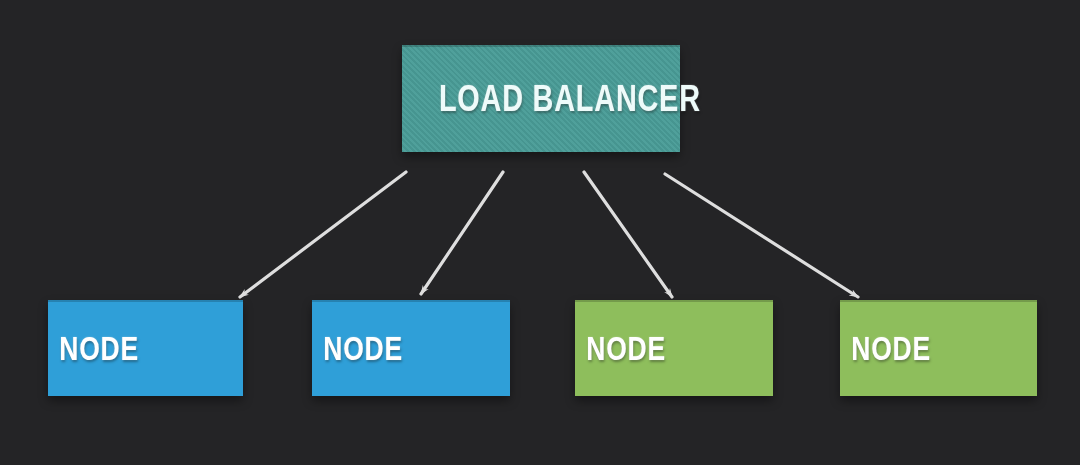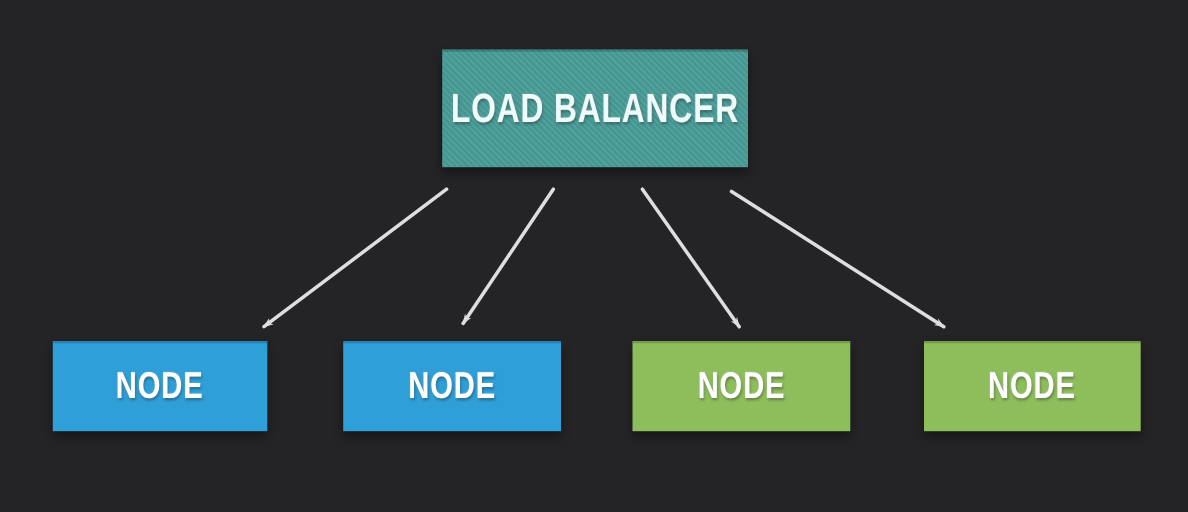--- a/index.html
+++ b/index.html
@@ -12,21 +12,21 @@
     position: relative;
     width: 1080px;
     height: 465px;
     background: #242426;
     overflow: hidden;
   }
   .box {
     position: absolute;
     display: flex;
     align-items: center;
-    justify-content: center;
+    justify-content: flex-start;
     box-shadow: 0 5px 9px rgba(0,0,0,0.38), inset 0 2px 0 rgba(0,0,0,0.18);
   }
   .box .label {
     color: #ffffff;
     font-weight: bold;
     white-space: nowrap;
     letter-spacing: 1px;
     transform: scaleX(0.78);
     text-shadow: 1px 2px 3px rgba(0,0,0,0.35), 0 0 2px rgba(255,255,255,0.45);
   }
@@ -39,22 +39,22 @@
     background-image: repeating-linear-gradient(
       45deg,
       rgba(0,0,0,0.05) 0px,
       rgba(0,0,0,0.05) 2px,
       rgba(255,255,255,0.03) 2px,
       rgba(255,255,255,0.03) 4px
     );
   }
   .lb-box .label { font-size: 37px; }
   .node-box {
-    top: 310px;
-    height: 82px;
+    top: 300px;
+    height: 96px;
   }
   .node-box .label { font-size: 34px; }
   .node-1 { left: 48px;  width: 195px; }
   .node-2 { left: 312px; width: 198px; }
   .node-3 { left: 575px; width: 198px; }
   .node-4 { left: 840px; width: 197px; }
   .arrows-svg {
     position: absolute;
     left: 0;
     top: 0;

